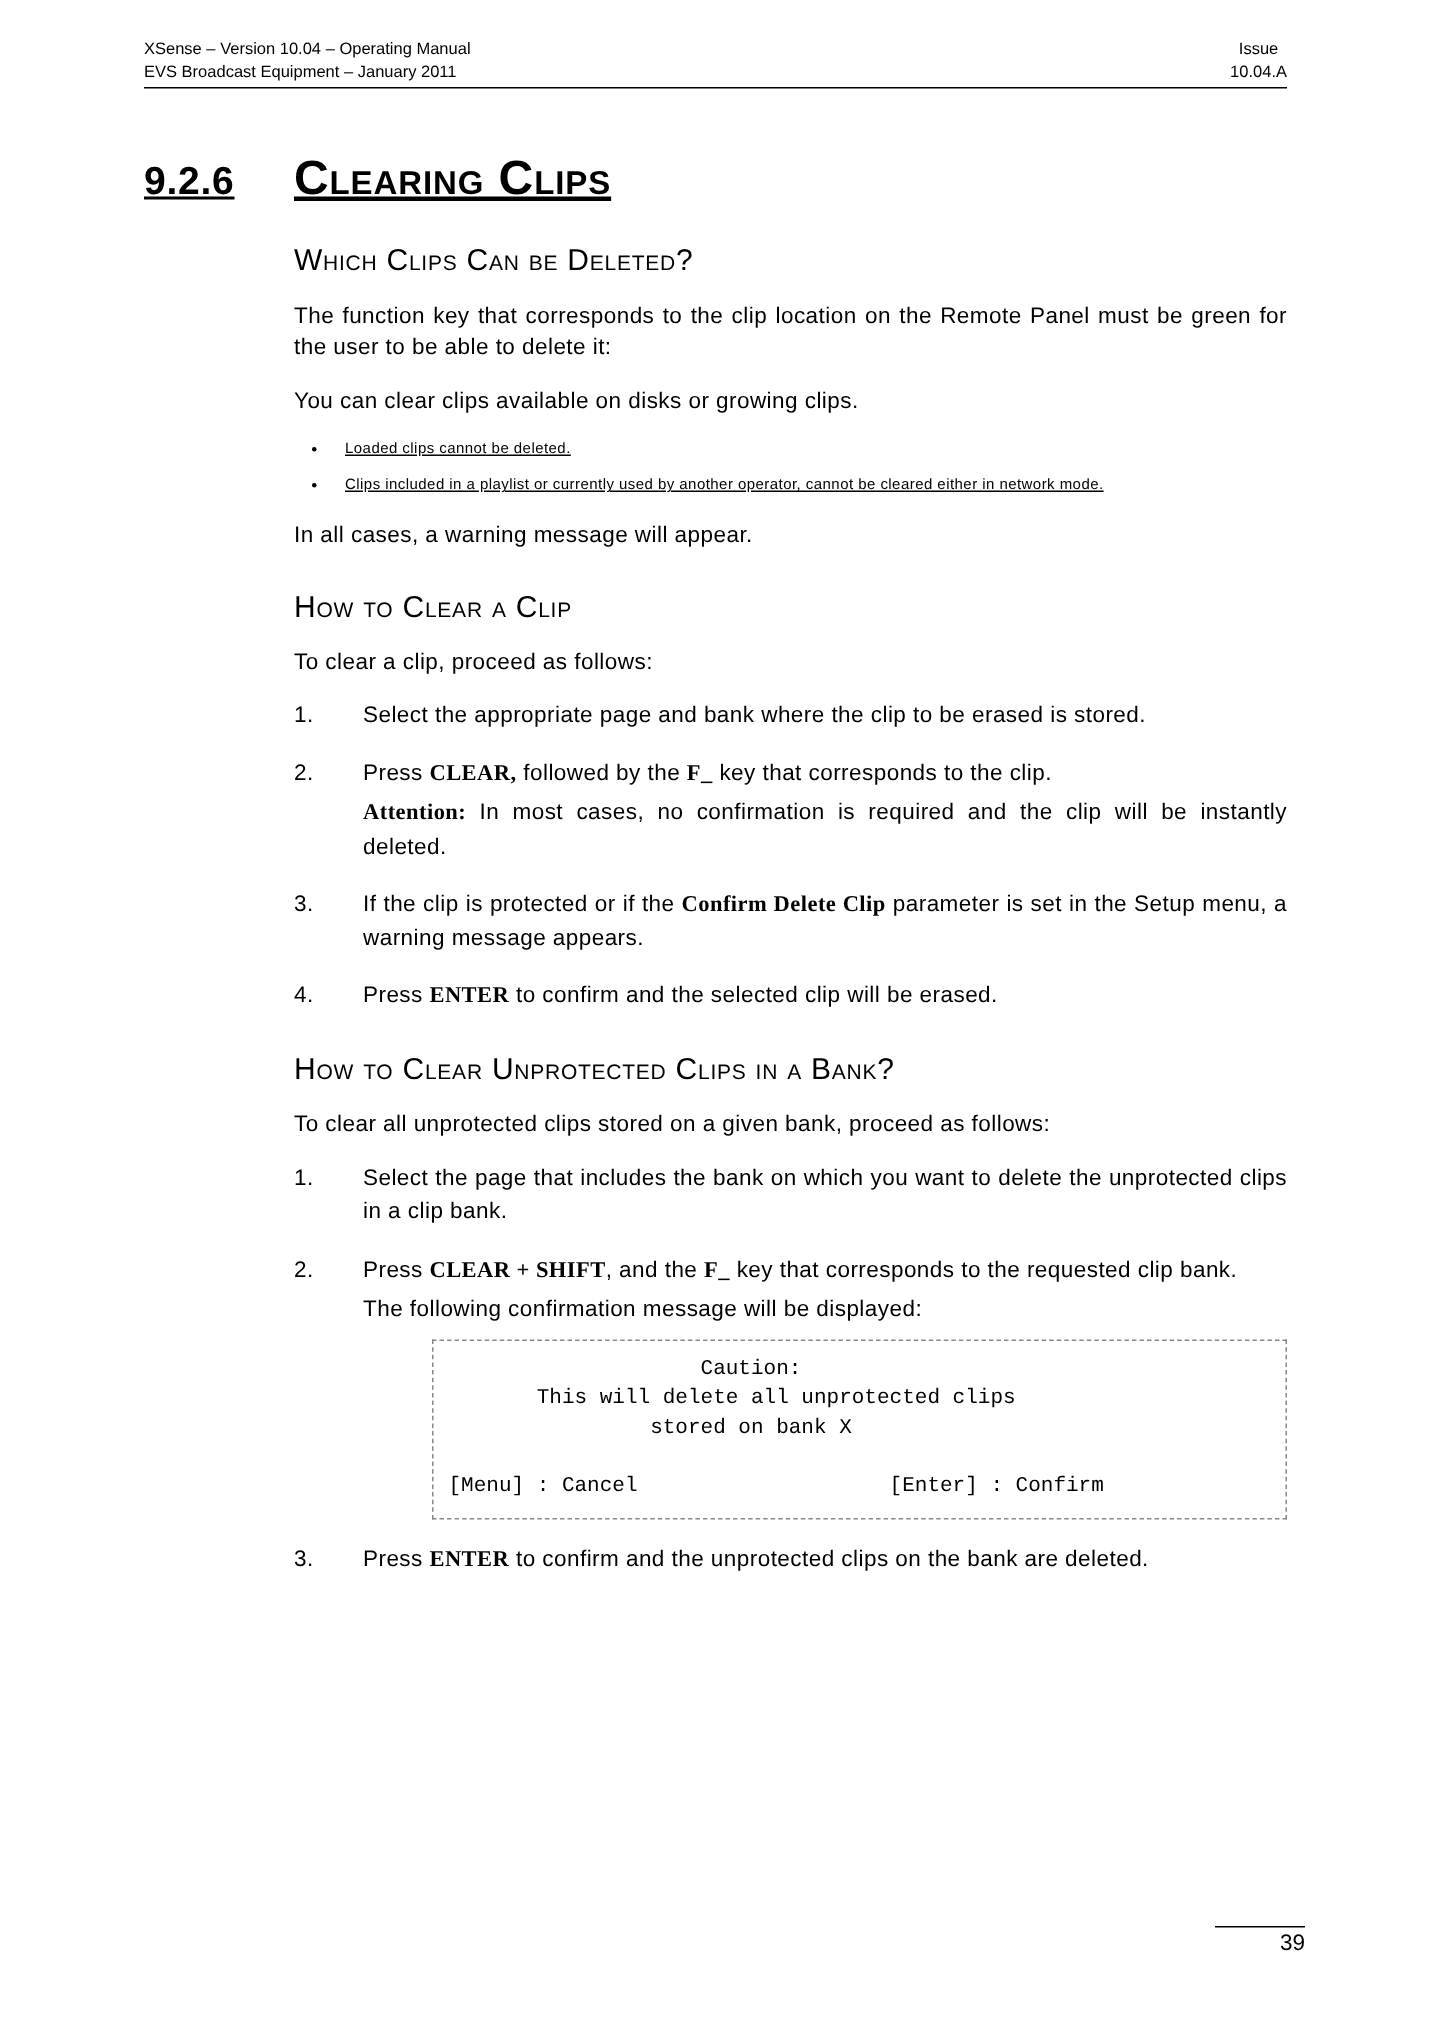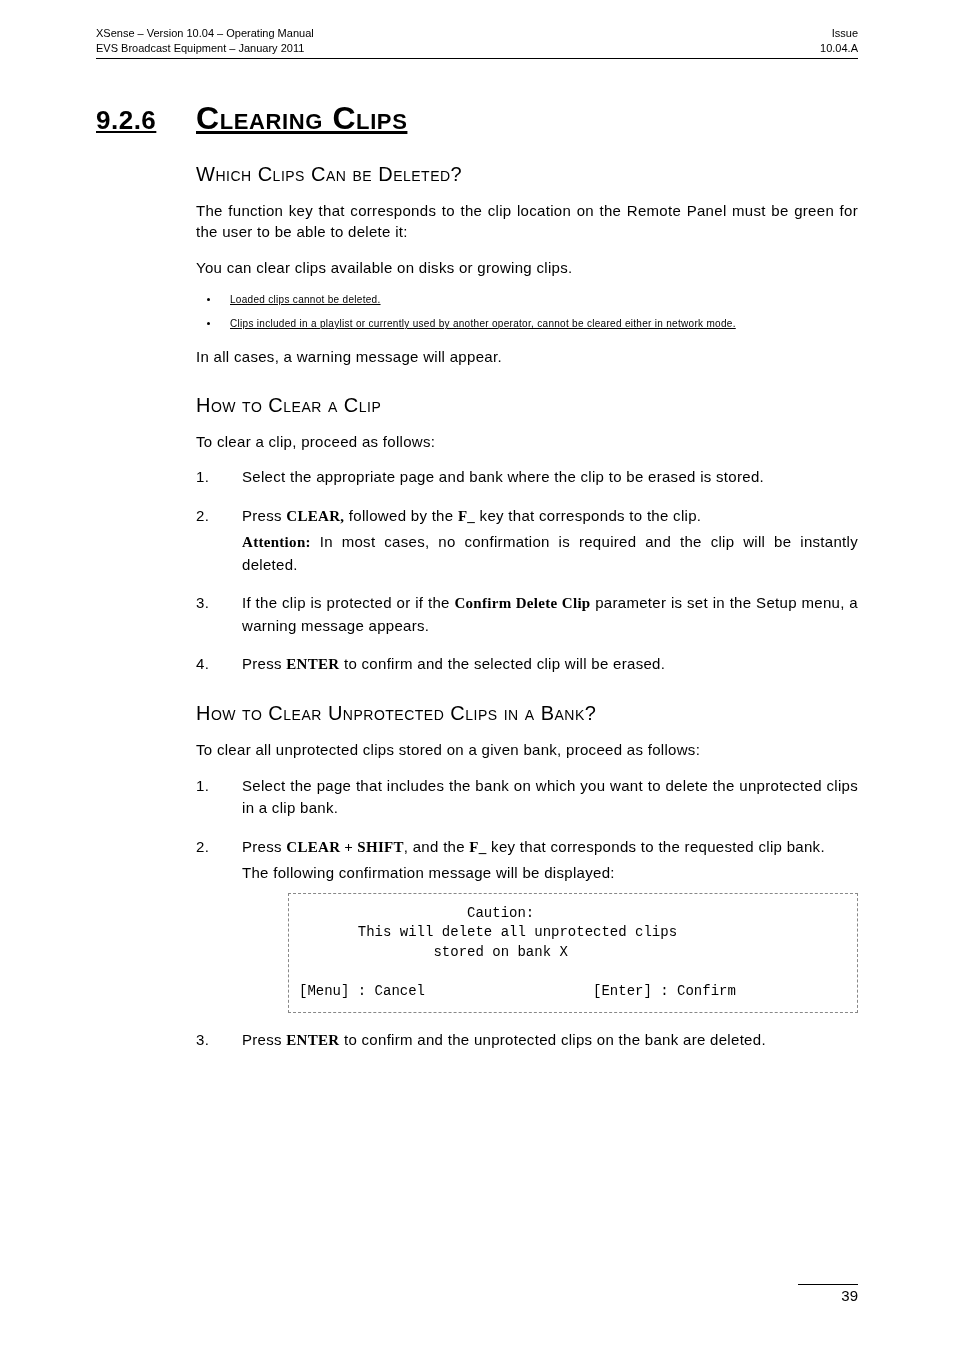--- a/index.html
+++ b/index.html
@@ -19,21 +19,21 @@
   }
   .header-row {
     display: flex;
     justify-content: space-between;
     font-size: 11px;
     border-bottom: 1px solid #000;
     padding-bottom: 2px;
     margin-bottom: 22px;
   }
   .header-left { line-height: 1.35; }
-  .header-right { text-align: right; line-height: 1.35; }
+  .header-right { text-align: center; line-height: 1.35; }
 
   .body-col {
     margin-left: 100px; 
   }
 
   .para {
     font-size: 15px;
     letter-spacing: 0.3px;
     line-height: 1.45;
     margin: 0 0 14px 0;
@@ -118,21 +118,21 @@
     padding: 10px 10px 10px 10px;
     margin: 8px 0 14px 46px;
     white-space: pre;
     line-height: 1.4;
     letter-spacing: 0;
   }
 
   .page-number {
     position: absolute;
     bottom: 46px;
-    right: 96px;
+    right: 84px;
     font-size: 15px;
     border-top: 1px solid #000;
     padding-top: 2px;
     width: 60px;
     text-align: right;
   }
 </style>
 </head>
 <body>
 

